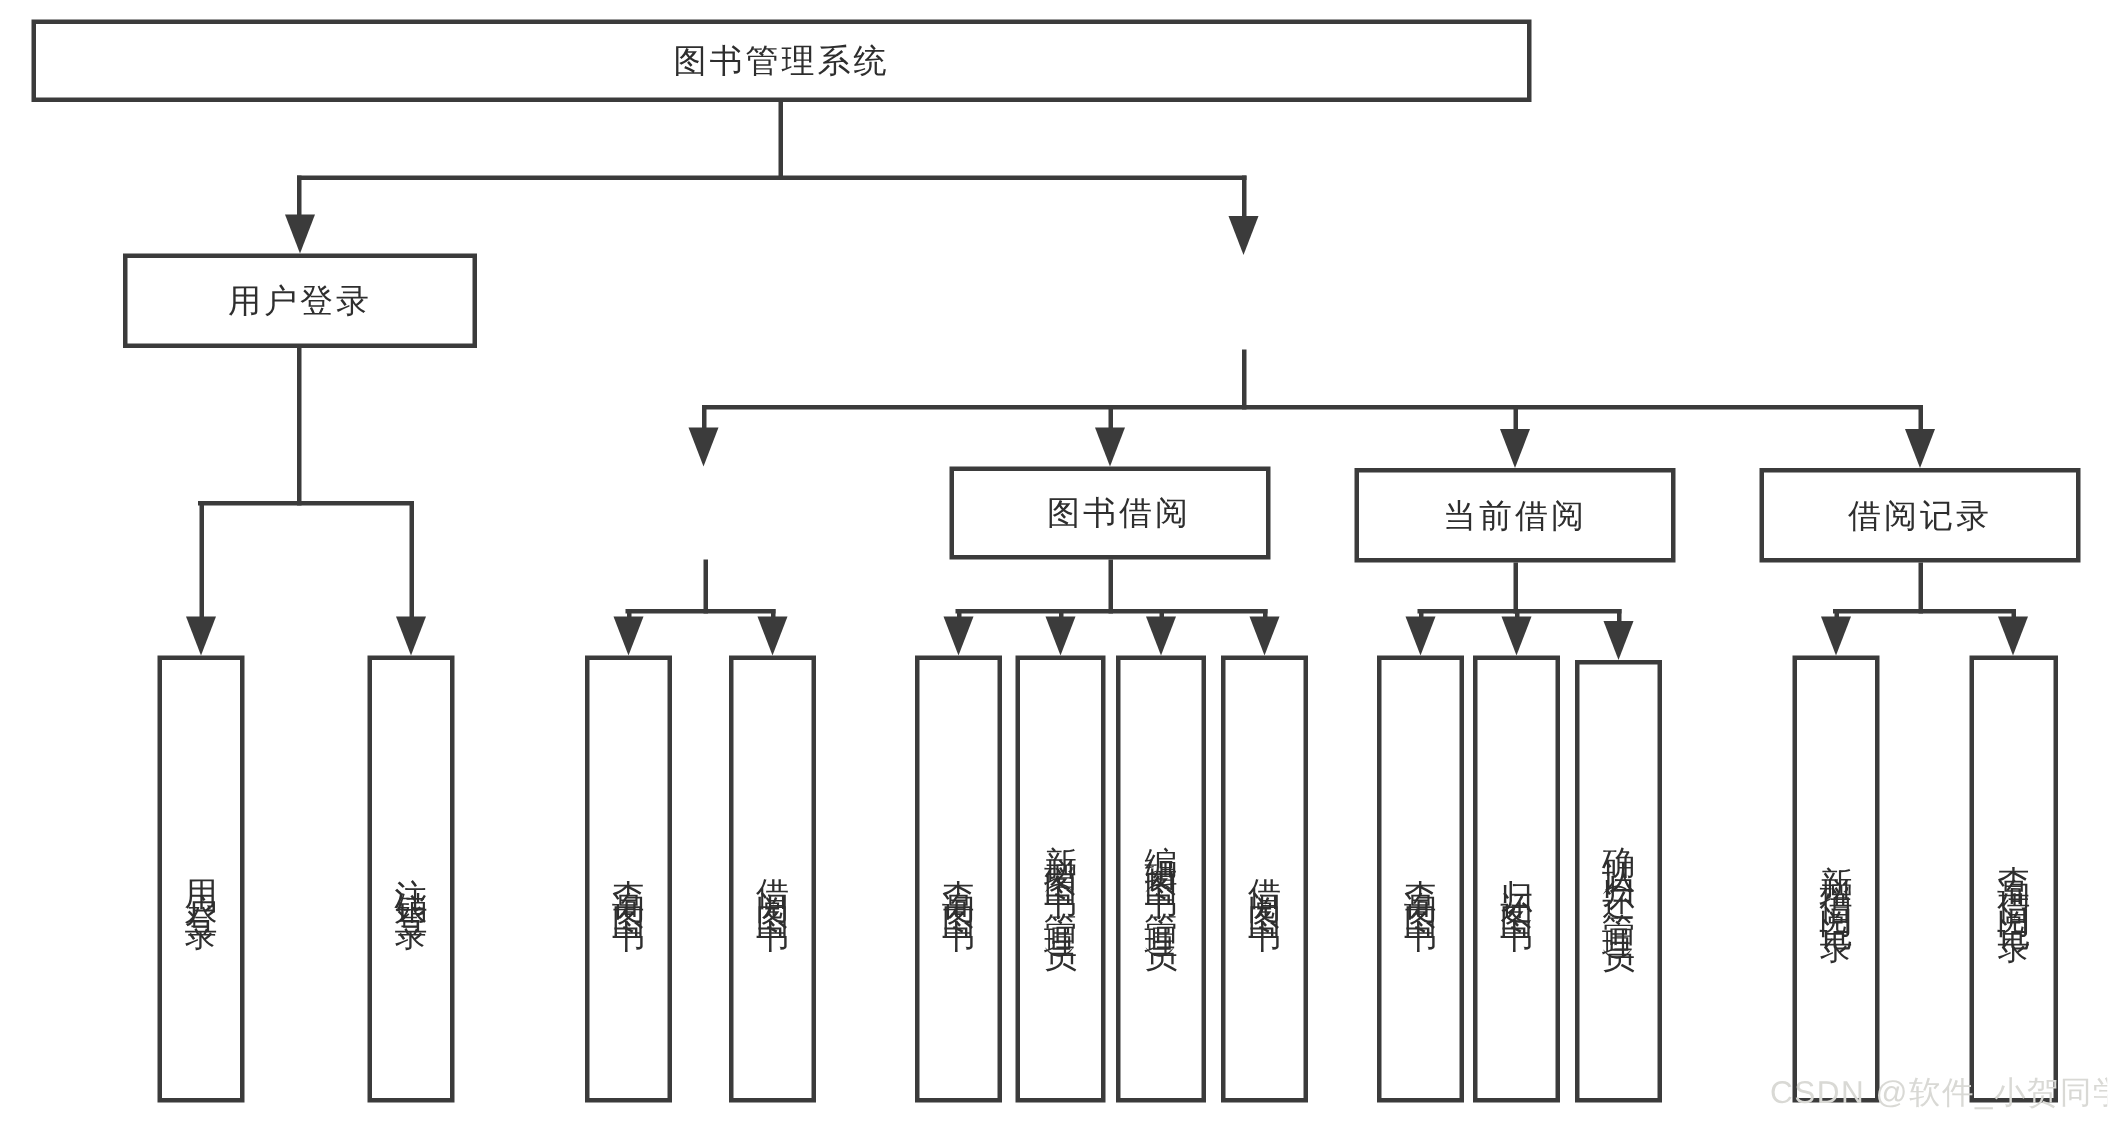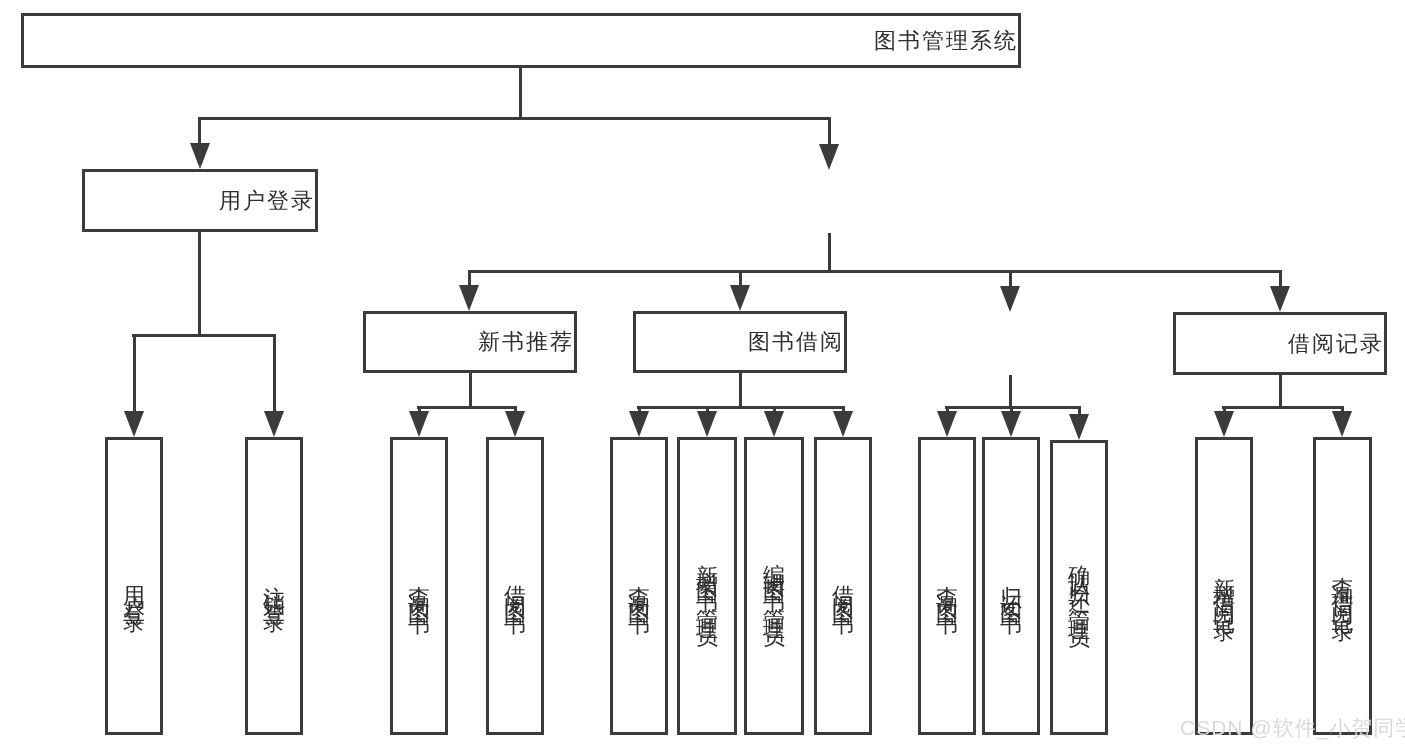--- a/index.html
+++ b/index.html
@@ -13,21 +13,21 @@
     width:1405px;height:747px;
     background:#ffffff;
     font-family:"Liberation Sans","DejaVu Sans",sans-serif;
     overflow:hidden;
   }
   .hbox{
     position:absolute;
     box-sizing:border-box;
     border:3px solid var(--line);
     background:#ffffff;
-    display:flex;align-items:center;justify-content:flex-end;
+    display:flex;align-items:center;justify-content:center;
     color:var(--text);
     font-size:22px;
     letter-spacing:2px;
     white-space:nowrap;
   }
   .vbox{
     position:absolute;
     box-sizing:border-box;
     border:3px solid var(--line);
     background:#ffffff;
@@ -66,28 +66,28 @@
 
   <div class="hbox" style="left:21px;top:13px;width:1000px;height:55px;">
     <span>图书管理系统</span>
   </div>
 
   <div class="hbox" style="left:82px;top:169px;width:236px;height:63px;">
     <span>用户登录</span>
   </div>
 
 
-  <div class="hbox" style="left:363px;top:311px;width:214px;height:62px;">
-    <span>新书推荐</span>
-  </div>
 
   <div class="hbox" style="left:633px;top:311px;width:214px;height:62px;padding-left:12px;">
     <span>图书借阅</span>
   </div>
 
+  <div class="hbox" style="left:903px;top:312px;width:214px;height:63px;">
+    <span>当前借阅</span>
+  </div>
 
   <div class="hbox" style="left:1173px;top:312px;width:214px;height:63px;">
     <span>借阅记录</span>
   </div>
 
   <div class="vbox" style="left:105px;top:437px;width:58px;height:298px;">
     <span class="vtext">用户登录</span>
   </div>
 
   <div class="vbox" style="left:245px;top:437px;width:58px;height:298px;">

